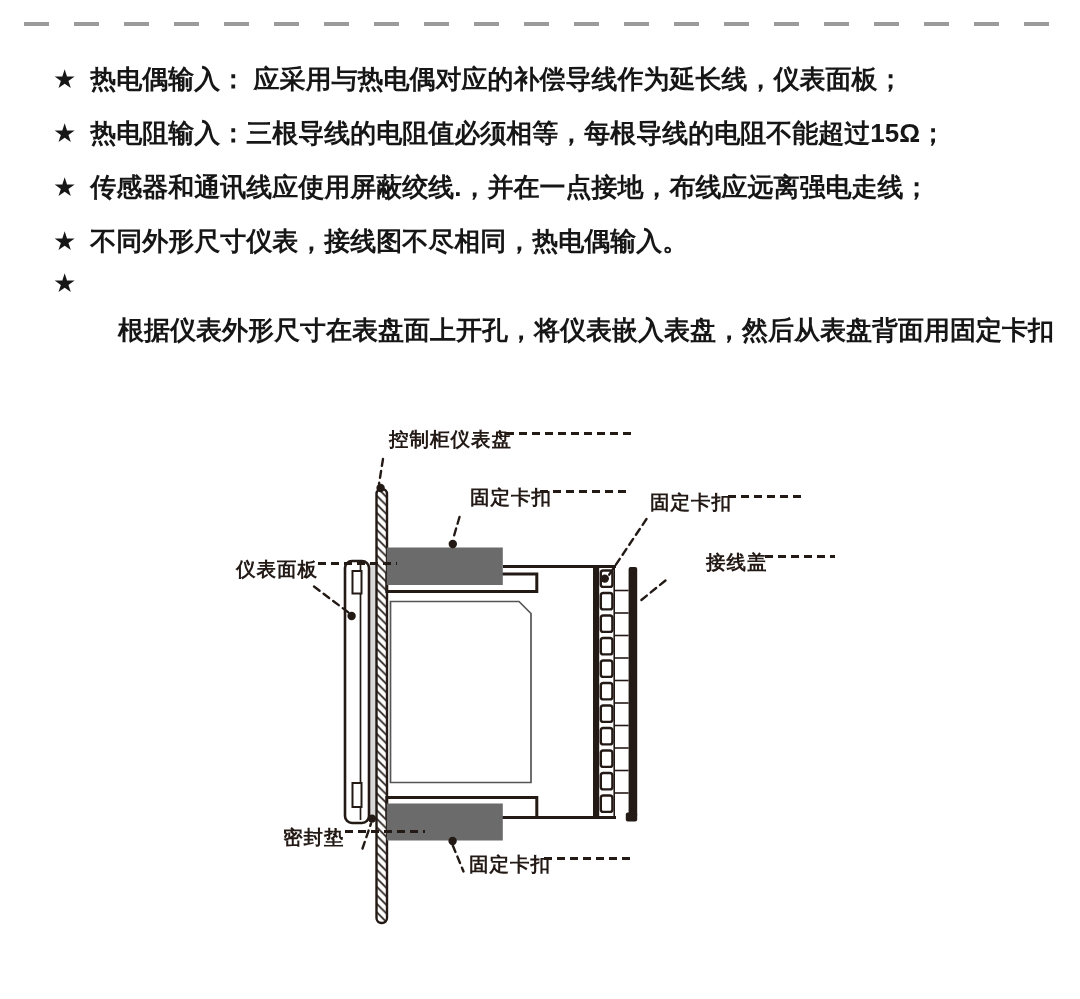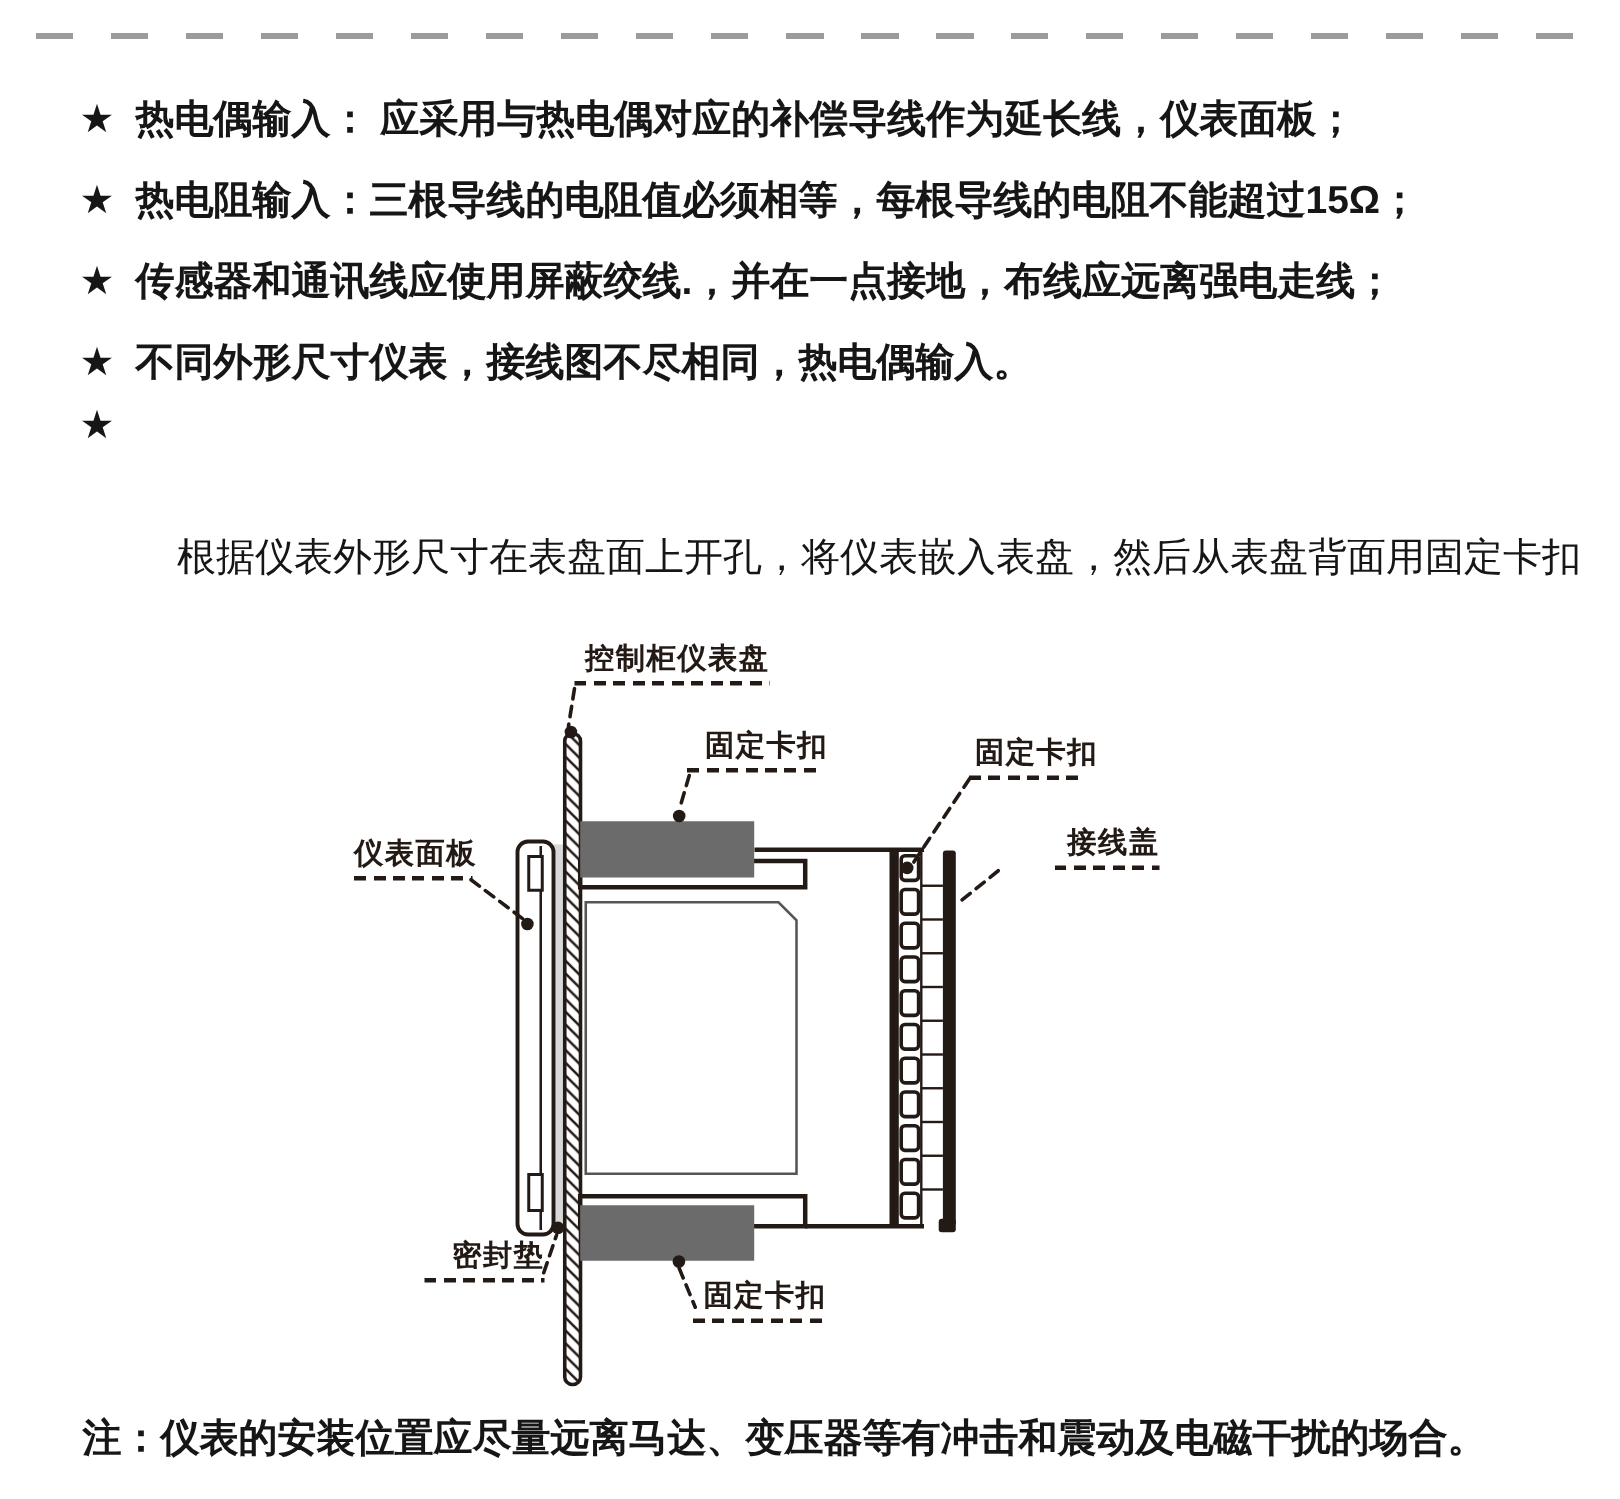--- a/index.html
+++ b/index.html
@@ -12,27 +12,27 @@
   }
   html,body{margin:0;padding:0;background:#fff;}
   .page{position:relative;width:1080px;height:999px;background:#fff;overflow:hidden;
         font-family:"Liberation Sans","DejaVu Sans",sans-serif;color:var(--text);}
   .top-divider{position:absolute;left:24px;right:10px;top:22px;height:4px;
         background:repeating-linear-gradient(90deg,var(--divider) 0 25px,transparent 25px 50px);}
   .bullet{position:absolute;left:53px;display:flex;align-items:flex-start;
         font-size:26px;font-weight:600;line-height:34px;white-space:nowrap;}
   .star{margin-right:14px;font-size:26px;}
   .para{position:absolute;left:55px;top:309px;width:1002px;font-size:26px;
-        font-weight:400;line-height:43px;margin-top:41px;}
+        font-weight:700;line-height:43px;}
   .para-line{white-space:nowrap;}
   .indent{text-indent:63px;}
   .note{position:absolute;left:55px;top:941px;font-size:26px;font-weight:600;white-space:nowrap;}
   .diagram{position:absolute;left:0;top:0;width:1080px;height:999px;}
   .diagram svg{position:absolute;left:0;top:0;}
-  .dlabel{position:absolute;display:flex;flex-direction:column;color:var(--line);
+  .dlabel{position:absolute;display:flex;flex-direction:row;color:var(--line);
         font-size:19.5px;font-weight:600;letter-spacing:1px;white-space:nowrap;line-height:22px;text-align:right;}
   .dash-underline{display:block;height:3px;margin-top:4px;
         background:repeating-linear-gradient(90deg,var(--line) 0 8px,transparent 8px 13px);}
   .ln{stroke:var(--line);}
   .cell{fill:#fff;stroke:var(--line);stroke-width:2.4;}
   .leader{fill:none;stroke:var(--line);stroke-width:2.4;stroke-dasharray:7 5;stroke-linecap:round;}
   .dot{fill:var(--line);}
 </style>
 </head>
 <body>
@@ -172,15 +172,14 @@
     <div class="dlabel" style="left:283px;top:826px">
       <span>密封垫</span>
       <i class="dash-underline" style="width:80px"></i>
     </div>
     <div class="dlabel" style="left:469px;top:853px">
       <span>固定卡扣</span>
       <i class="dash-underline" style="width:86px;margin-left:-7px"></i>
     </div>
   </div>
 
-  <div class="note">注：仪表的安装位置应尽量远离马达、变压器等有冲击和震动及电磁干扰的场合。</div>
 
 </div>
 
 </body></html>

